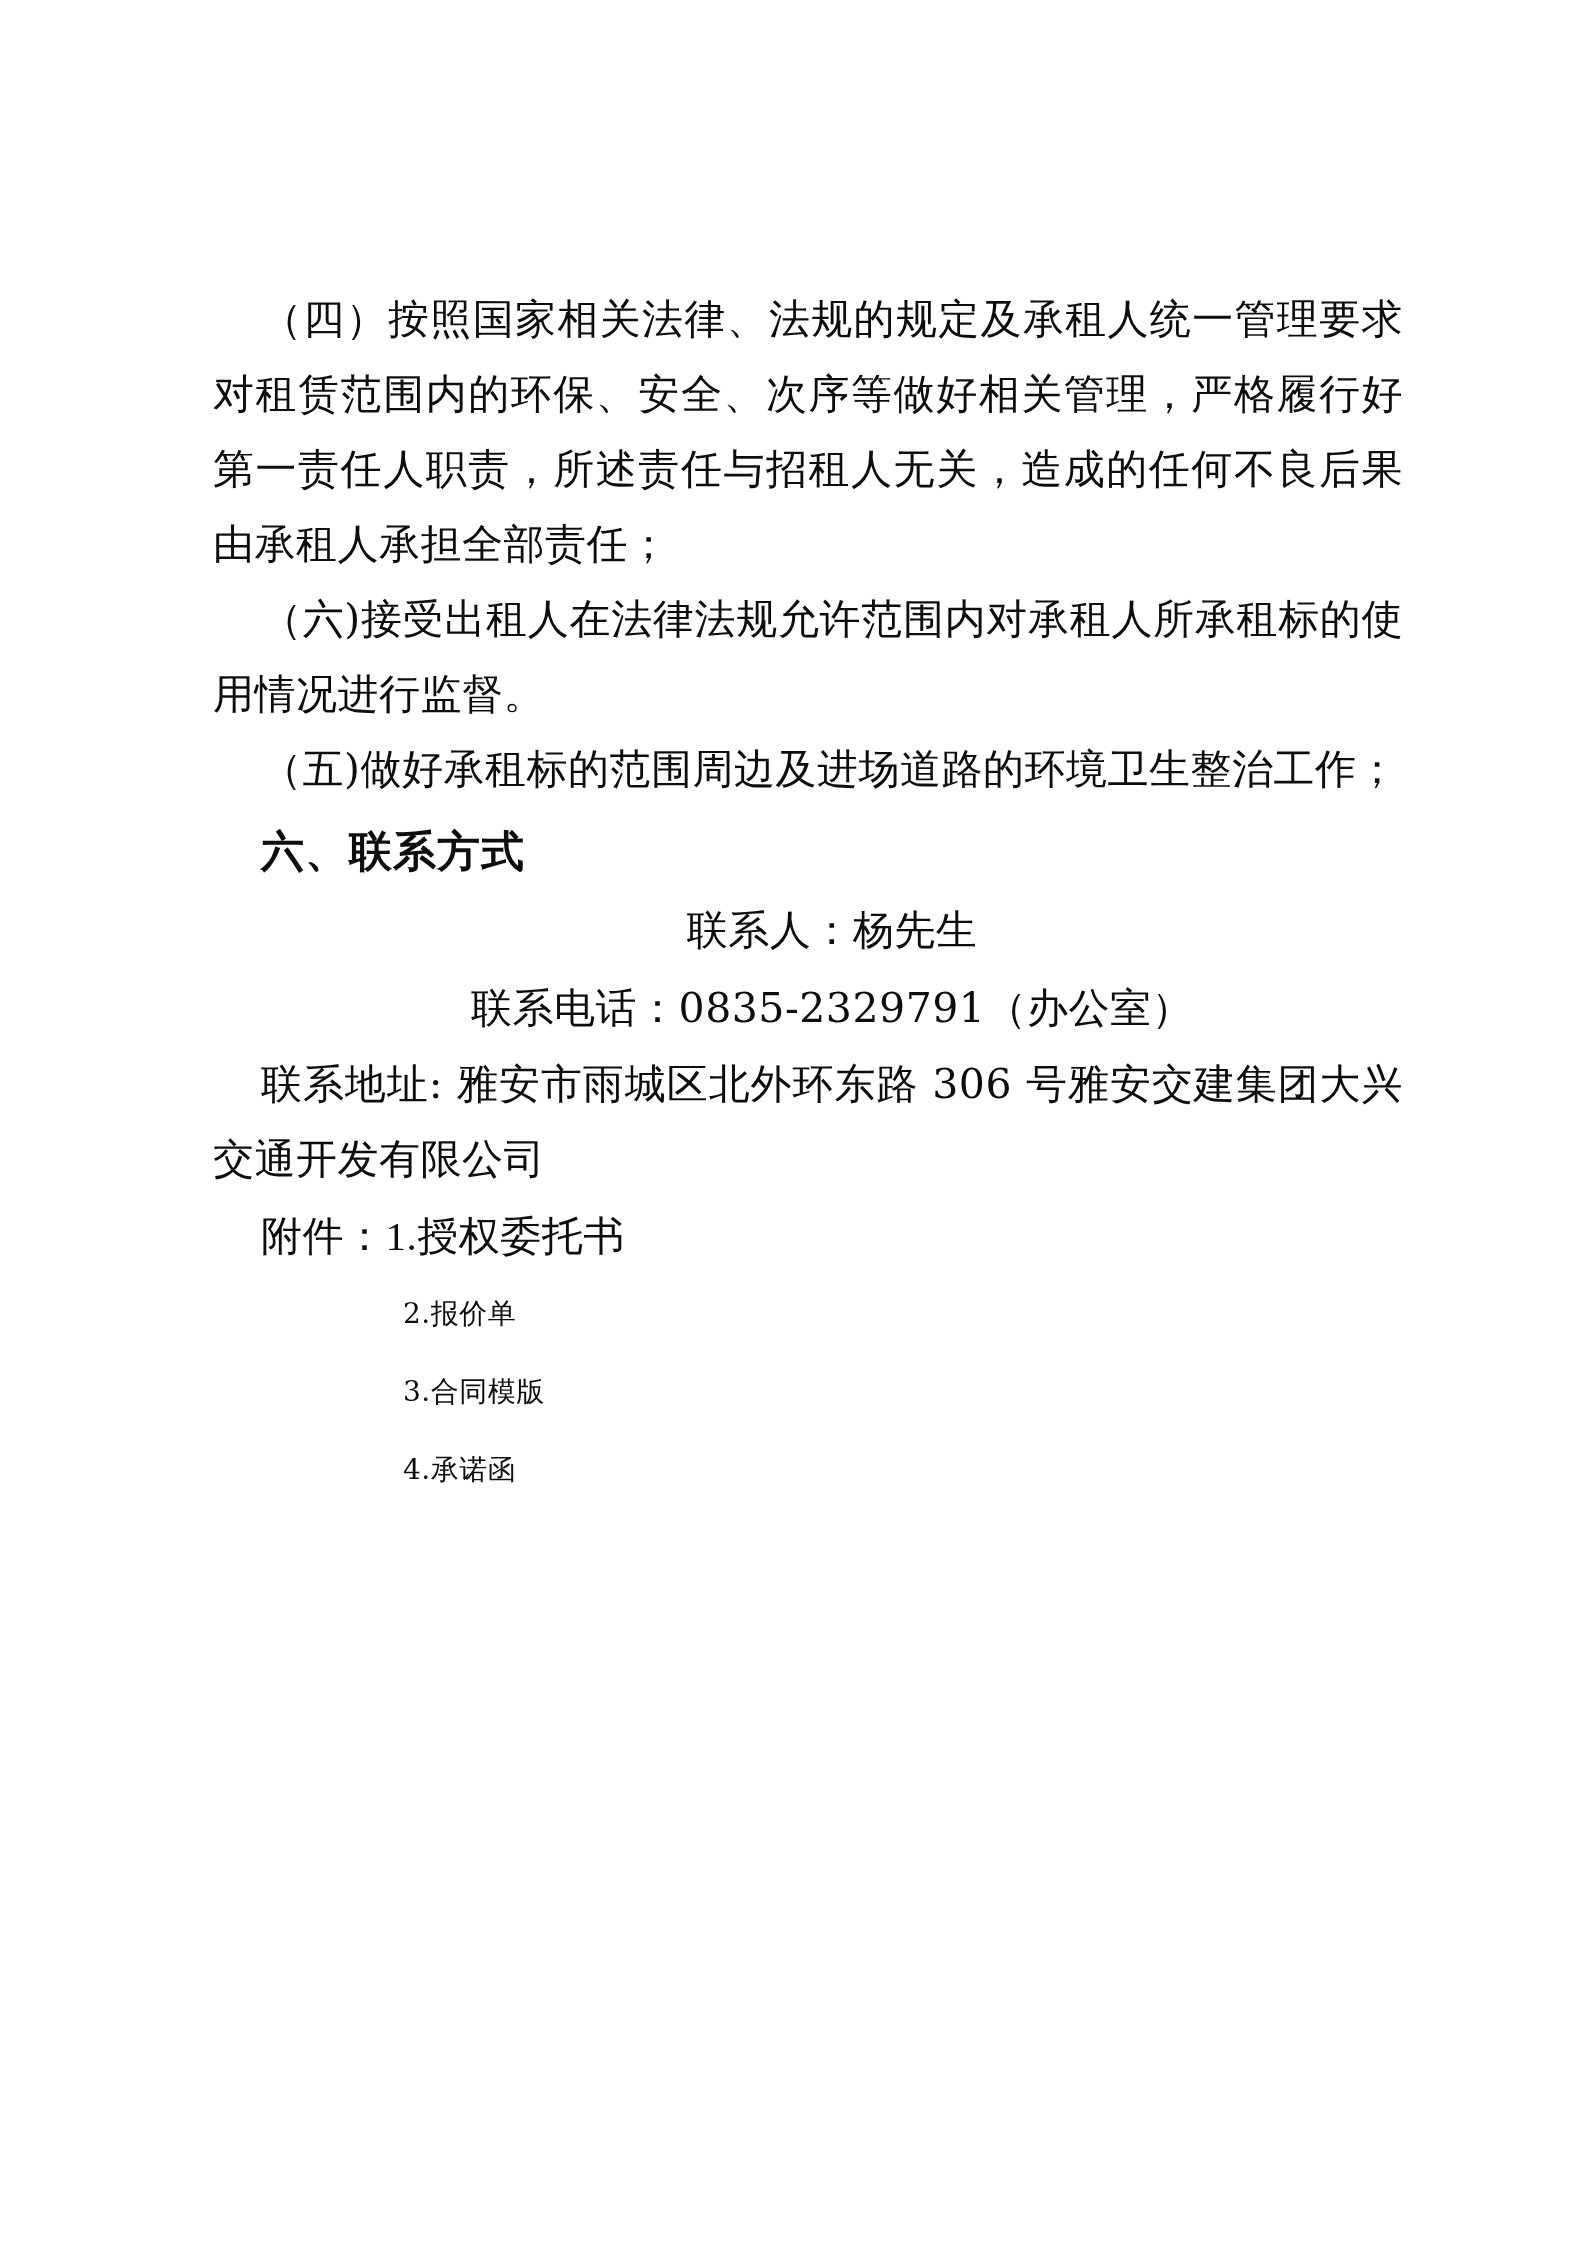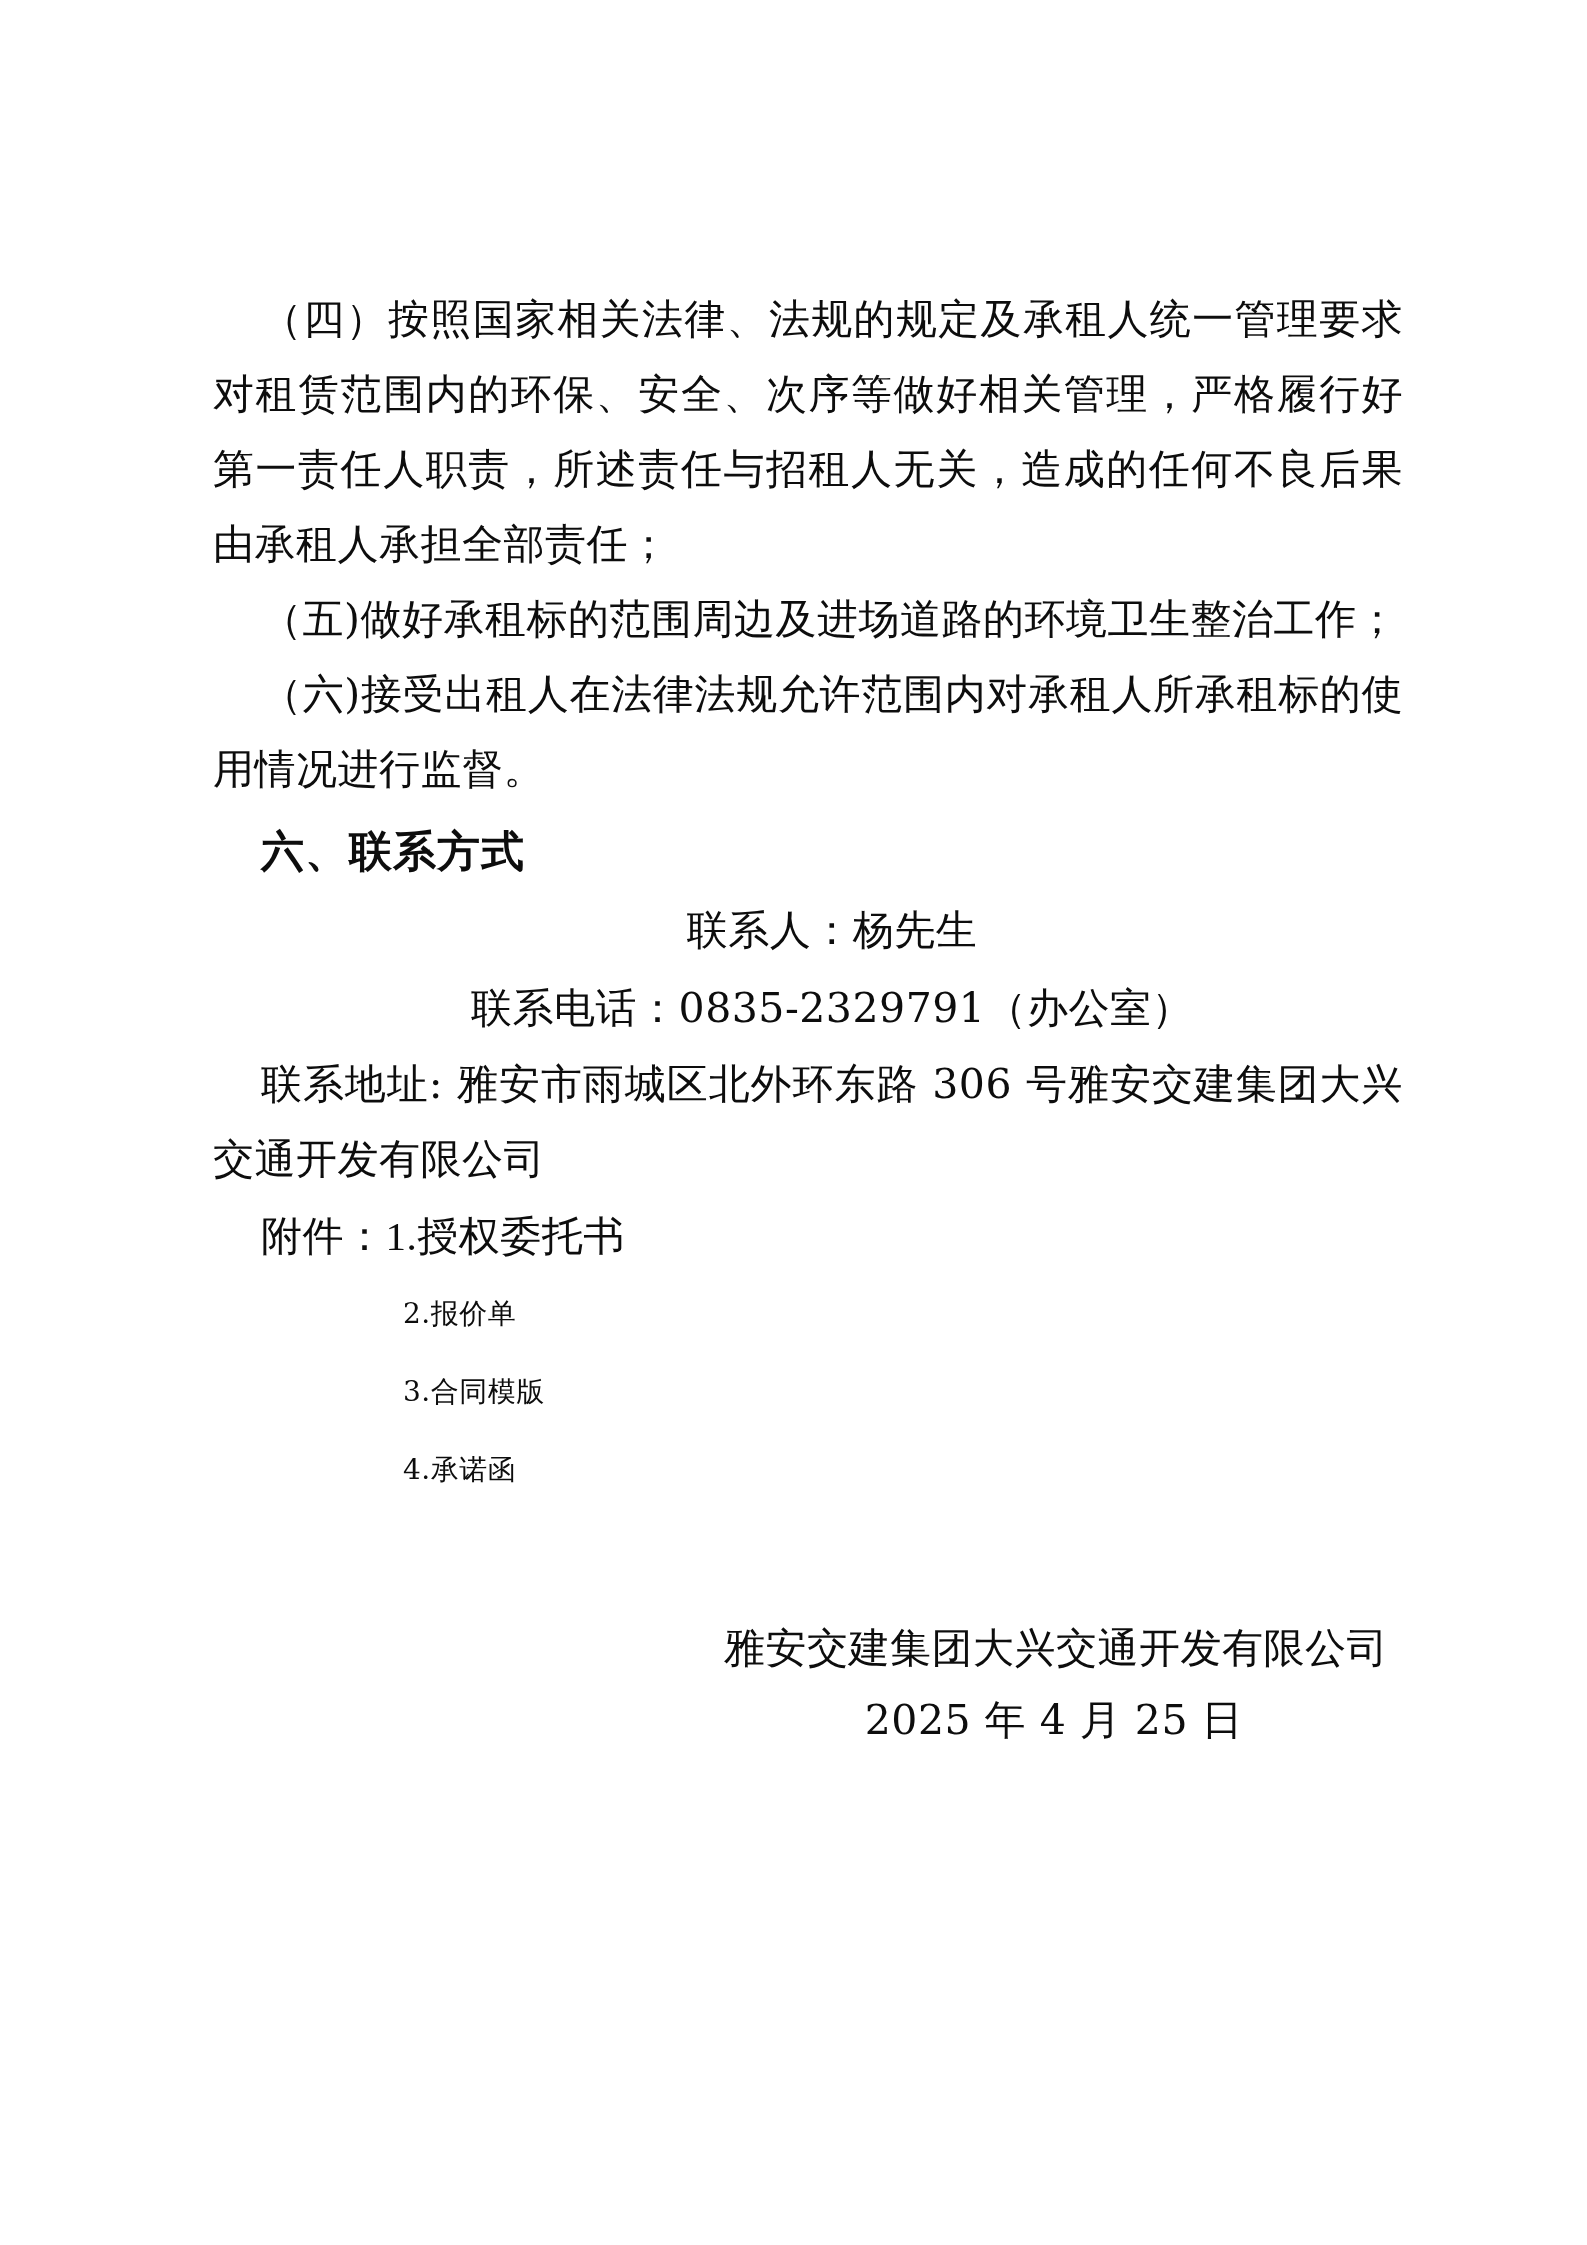--- a/index.html
+++ b/index.html
@@ -96,40 +96,36 @@
 </style>
 </head>
 <body>
 
 <div class="page">
 
   <div class="content">
 
     <p class="para p-indent">（四）按照国家相关法律、法规的规定及承租人统一管理要求对租赁范围内的环保、安全、次序等做好相关管理，严格履行好第一责任人职责，所述责任与招租人无关，造成的任何不良后果由承租人承担全部责任；</p>
 
+    <p class="para p-indent">（六)接受出租人在法律法规允许范围内对承租人所承租标的使用情况进行监督。</p>
+
     <p class="para p-indent">（五)做好承租标的范围周边及进场道路的环境卫生整治工作；</p>
-
-    <p class="para p-indent">（六)接受出租人在法律法规允许范围内对承租人所承租标的使用情况进行监督。</p>
 
     <p class="heading">六、联系方式</p>
 
     <p class="line">联系人：杨先生</p>
 
     <p class="line">联系电话：0835-2329791（办公室）</p>
 
     <p class="para p-indent">联系地址: 雅安市雨城区北外环东路 306 号雅安交建集团大兴交通开发有限公司</p>
 
     <p class="attach-line">附件：1.授权委托书</p>
 
     <p class="attach-sub">2.报价单</p>
 
     <p class="attach-sub">3.合同模版</p>
 
     <p class="attach-sub">4.承诺函</p>
 
   </div>
 
-  <div class="signature">
-    <p class="sig-company">雅安交建集团大兴交通开发有限公司</p>
-    <p class="sig-date">2025 年 4 月 25 日</p>
-  </div>
 
 </div>
 
 </body></html>

